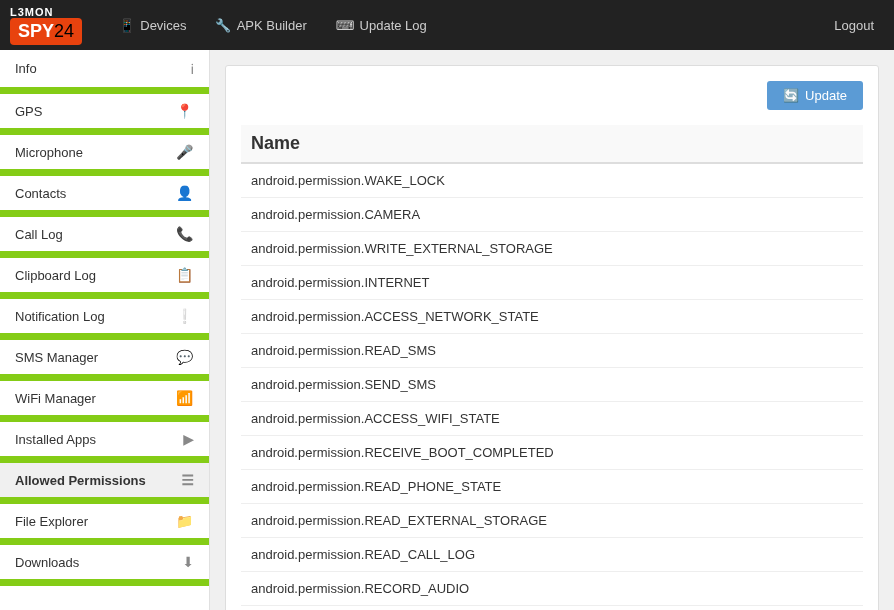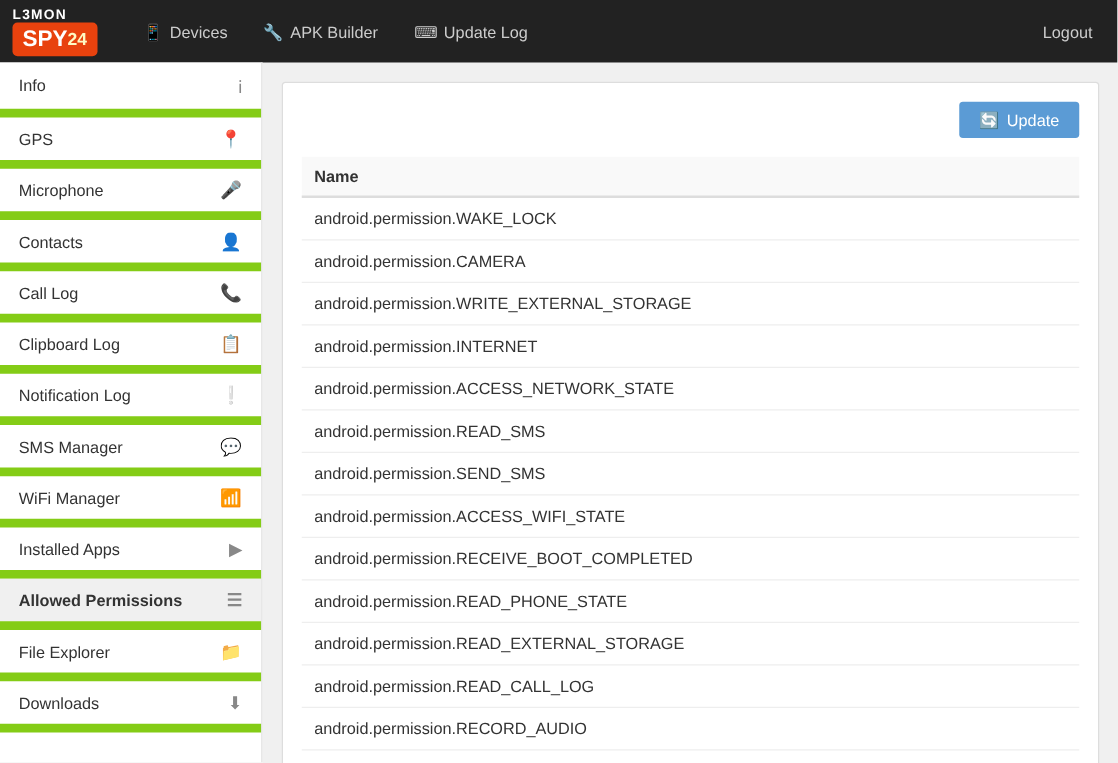--- a/index.html
+++ b/index.html
@@ -122,39 +122,39 @@
       width: 100%;
       border-collapse: collapse;
     }
     .perm-table th {
       text-align: left;
       padding: 8px 10px;
       background: #f9f9f9;
       border-bottom: 2px solid #ddd;
       font-weight: bold;
       color: #333;
-      font-size: 13px;
+      font-size: 18px;
     }
     .perm-table td {
       padding: 9px 10px;
       border-bottom: 1px solid #eee;
       color: #333;
       font-size: 13px;
     }
   </style>
 </head>
 <body>
 
 <nav class="topnav">
   <div class="logo-area">
     <div style="display:flex;flex-direction:column;align-items:flex-start;margin-right:5px;">
       <span class="logo-l3mon">L3MON</span>
       <div class="logo-box">
         <span style="font-size:18px;font-weight:900;color:#fff;">SPY</span>
-        <span style="font-size:14px;font-weight:700;color:#fef9c3;">24</span>
+        <span style="font-size:18px;font-weight:400;color:#000000;">24</span>
       </div>
     </div>
   </div>
   <div class="nav-items">
     <a class="nav-item">
       <span>📱</span>
       <span>Devices</span>
     </a>
     <a class="nav-item">
       <span>🔧</span>

